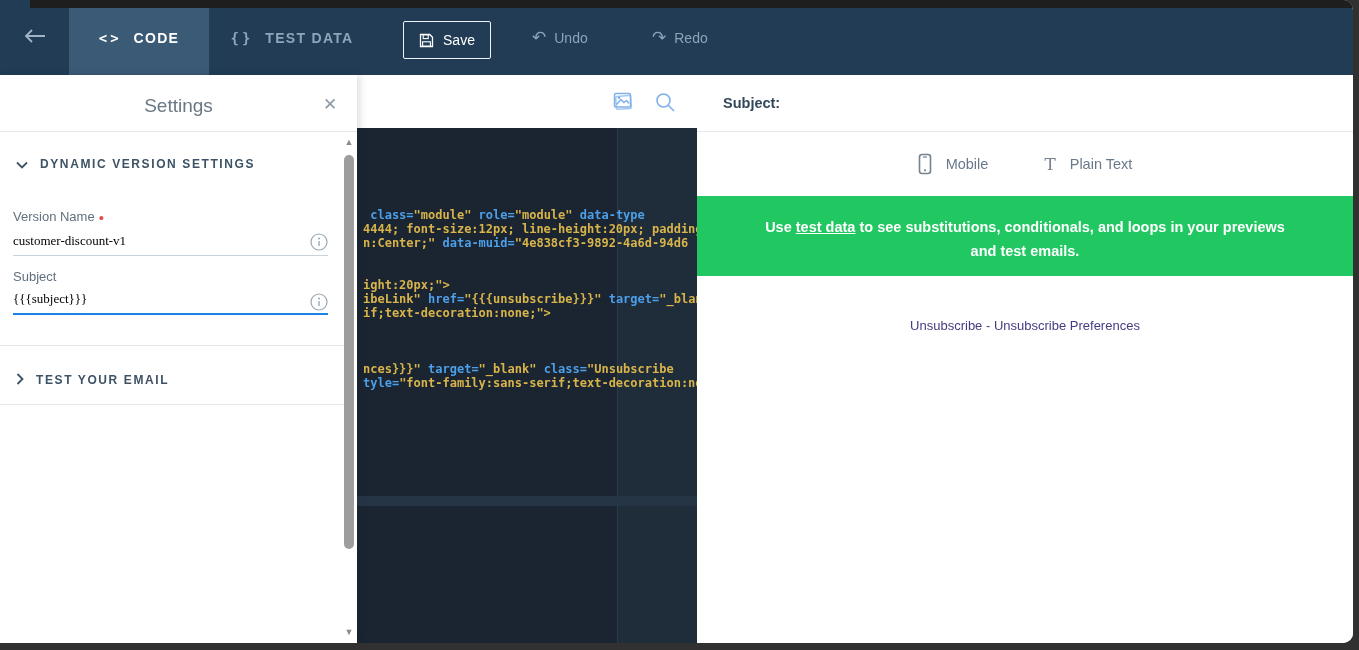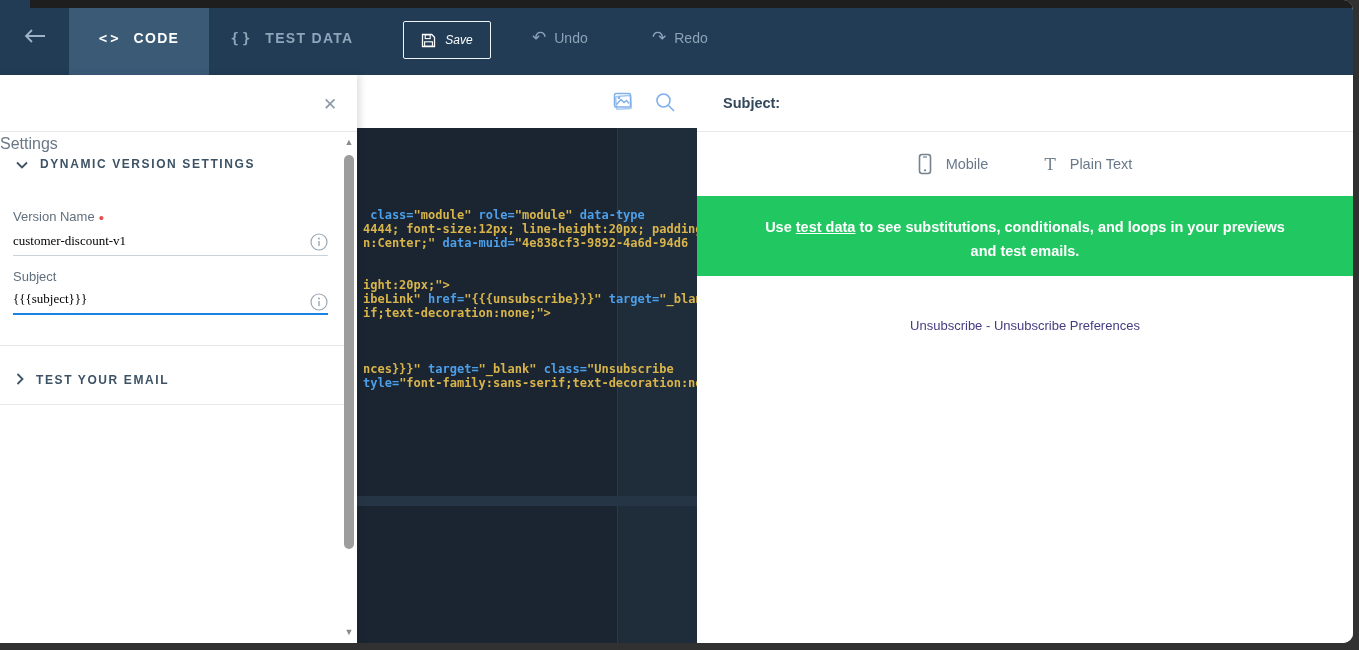--- a/index.html
+++ b/index.html
@@ -12,30 +12,30 @@
   .topbar { position:absolute; left:0; top:0; width:100%; height:75px; background:var(--topbar-navy); }
   .top-strip { position:absolute; left:30px; top:0; right:0; height:8px; background:#1e1e1e; z-index:6; }
   .back-btn { position:absolute; left:0; top:0; width:69px; height:75px; display:flex; align-items:center; justify-content:center; cursor:pointer; }
   .nav-tab { position:absolute; top:0; height:75px; display:flex; align-items:center; justify-content:center; gap:12px; cursor:pointer; }
   .nav-tab .tab-icon { font-family:"DejaVu Sans Mono", monospace; font-weight:bold; font-size:14px; letter-spacing:3px; }
   .nav-tab .tab-label { font-size:14px; font-weight:bold; letter-spacing:1.3px; }
   .tab-code { left:69px; width:140px; background:var(--active-tab-navy); color:#ffffff; }
   .tab-testdata { left:209px; width:166px; color:#8FA5BA; }
   .save-btn { position:absolute; left:403px; top:21px; width:88px; height:38px;
     border:1px solid #eef3f7; border-radius:2px; background:transparent; color:#fff;
-    display:flex; align-items:center; justify-content:center; gap:9px; font-size:12px; cursor:pointer;font-style:italic; }
+    display:flex; align-items:center; justify-content:center; gap:9px; font-size:14px; cursor:pointer; }
   .history-btn { position:absolute; top:0; height:75px; display:flex; align-items:center; gap:8px; color:#8DA3B8; font-size:14px; cursor:pointer; }
   .history-btn .h-icon { font-size:17px; line-height:1; }
   .undo-btn { left:532px; } .redo-btn { left:652px; }
 
   
   .settings { position:absolute; left:0; top:75px; width:357px; height:568px; background:#fff;
     z-index:4; box-shadow:3px 0 7px rgba(20,30,40,.14); }
   .settings-header { position:relative; height:57px; border-bottom:1px solid #E4E8EB; }
-  .settings-title { position:absolute; left:0; right:0; top:20px; text-align:left; font-size:16px; color:#6A7885;margin-top:40px; }
+  .settings-title { position:absolute; left:0; right:0; top:20px; text-align:center; font-size:19px; color:#6A7885; }
   .settings-close { position:absolute; right:14px; top:16px; width:26px; height:26px; display:flex;
     align-items:center; justify-content:center; color:#8C9AA8; font-size:17px; cursor:pointer; }
   .section-row { position:absolute; left:16px; display:flex; align-items:center; gap:12px; cursor:pointer;text-align:right; }
   .section-label { font-size:12px; font-weight:bold; letter-spacing:1.6px; color:#3D5265; }
   .sec-dynamic { top:80px; } .sec-test { top:296px; }
   .field { position:absolute; left:13px; width:315px; }
   .field-version { top:134px; } .field-subject { top:194px; }
   .field-label { font-size:13px; color:#61707E; }
   .req-dot { color:#E2504C; font-size:15px; margin-left:4px; vertical-align:top; }
   .field-value { margin-top:7px; font-family:Liberation Serif, serif; font-size:13px; color:#000000;

